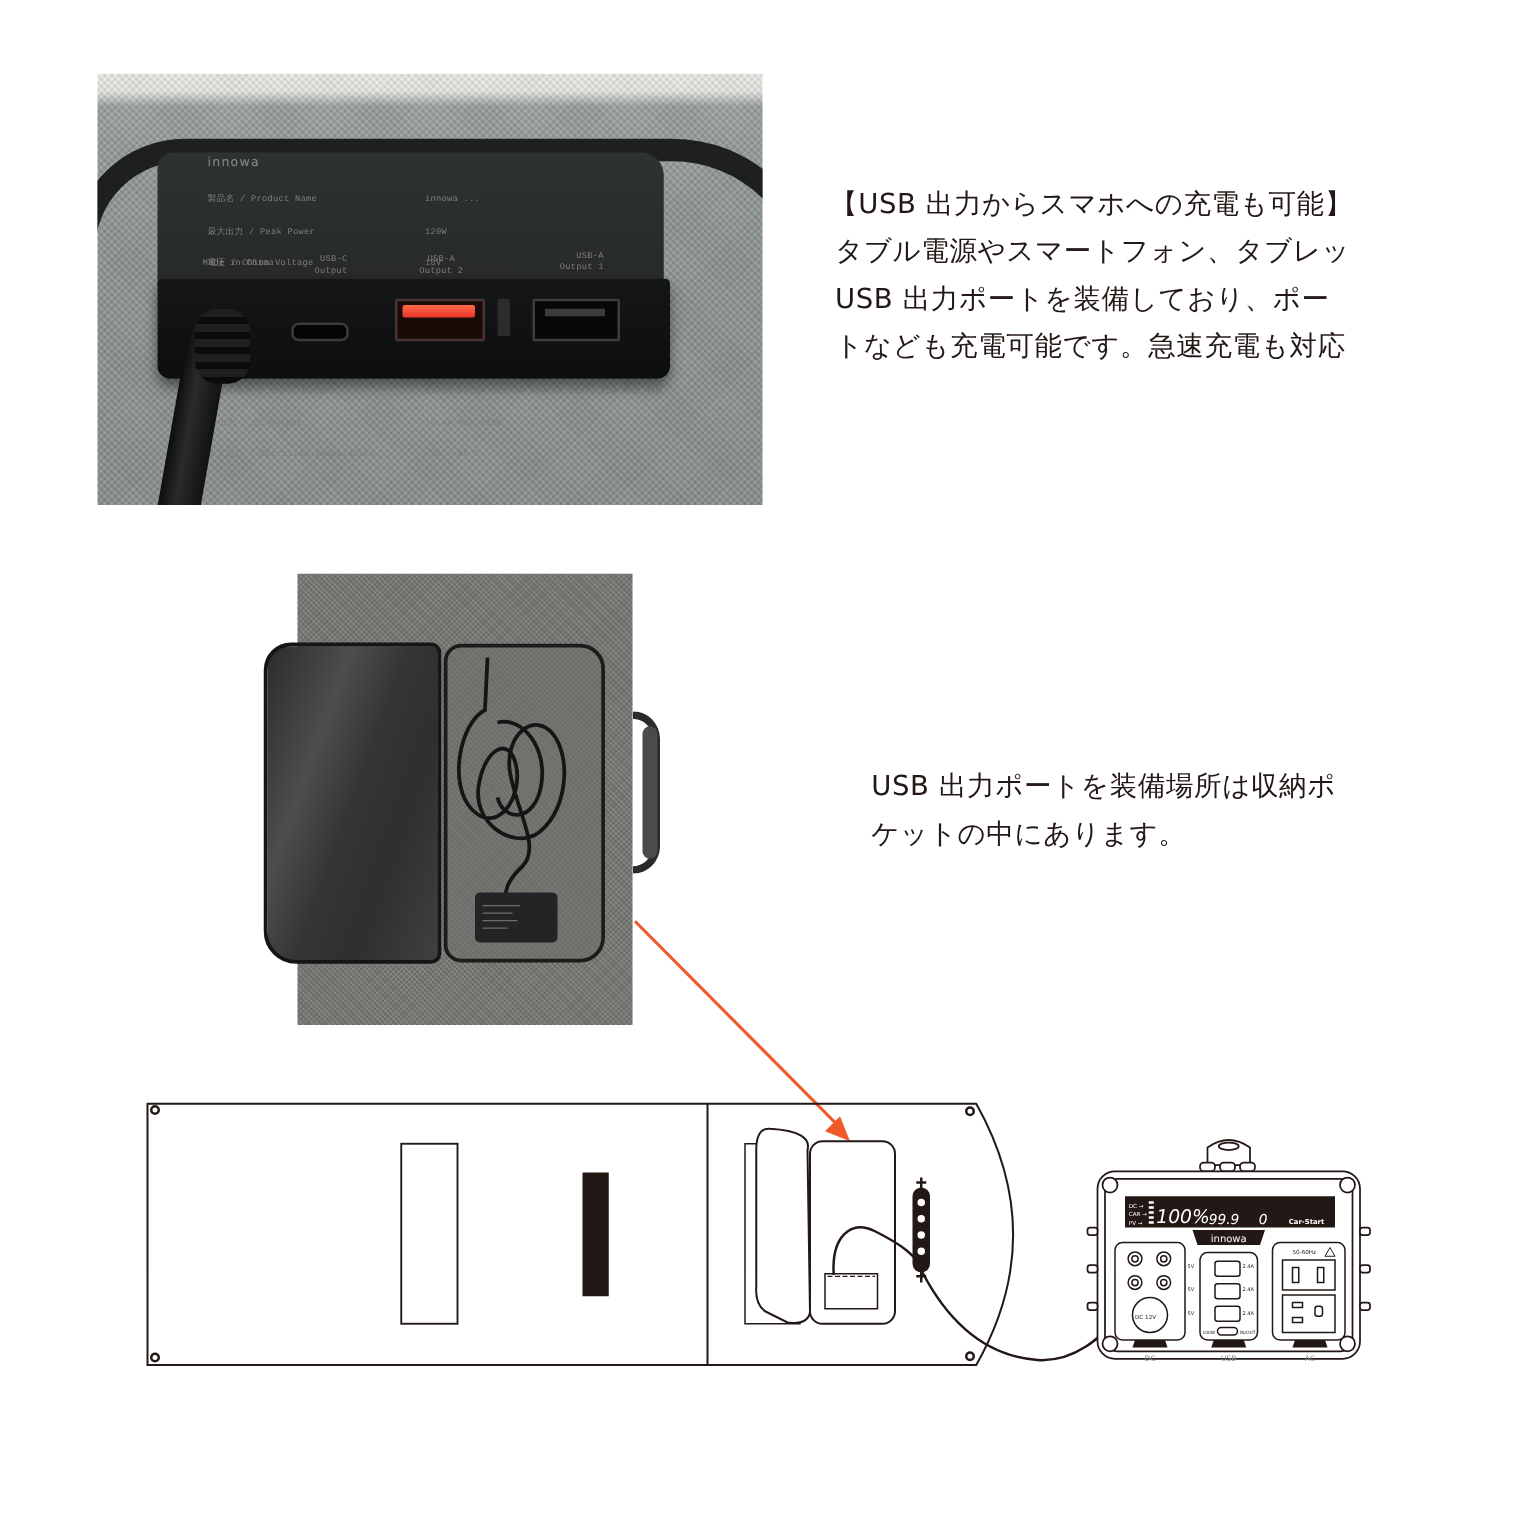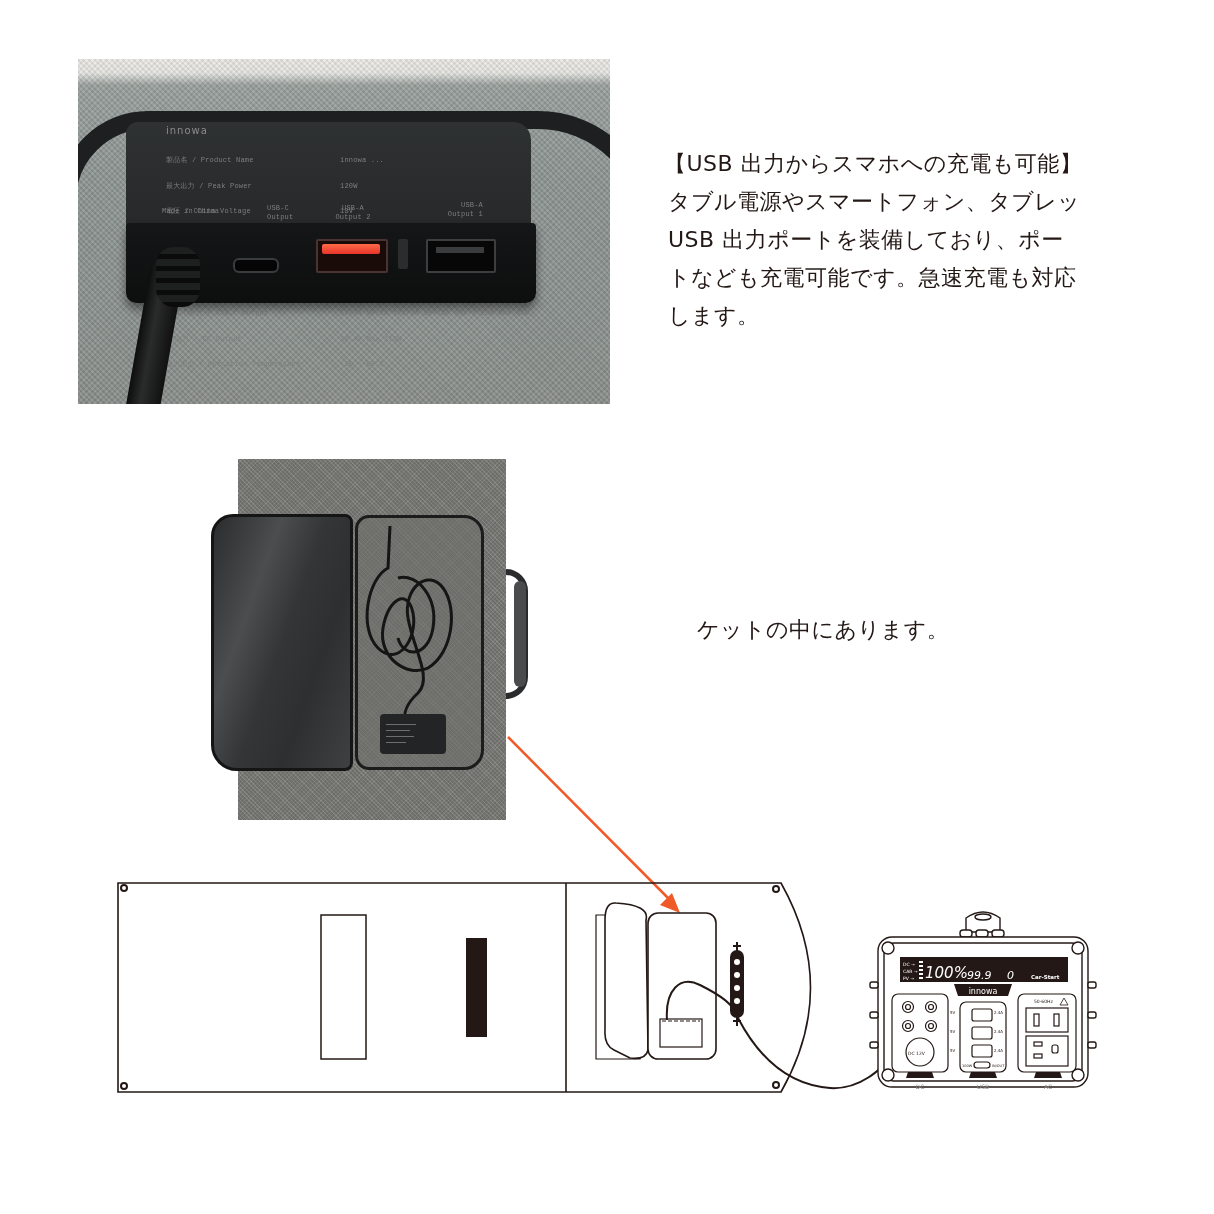--- a/index.html
+++ b/index.html
@@ -101,42 +101,41 @@
     <div>120W</div>
     <div>18V</div>
     <div>6.66A</div>
     <div>5V/2.4A</div>
     <div>5V/3A 9V/2A 12V/1.5A Max 18W</div>
     <div>5V/3A 9V/3A 12V/3A 15V/3A 20V/2.25A Max 45W</div>
     <div>18.4V Max 118W</div>
     <div>-10 ~ 60°C</div>
   </div>
   <div class="label-text" style="left:72px; top:148px;margin-left:12px;">Made in China</div>
-  <div class="label-text" style="left:160px; top:145px; width:40px; white-space:normal; text-align:left;margin-left:29px;">USB-C Output</div>
+  <div class="label-text" style="left:160px; top:145px; width:40px; white-space:normal; text-align:right;">USB-C Output</div>
   <div class="label-text" style="left:250px; top:145px; width:50px; white-space:normal; text-align:center;">USB-A Output 2</div>
   <div class="label-text" style="left:355px; top:142px; width:50px; white-space:normal; text-align:right;">USB-A Output 1</div>
   <div class="box-front"></div>
   <div class="cable"></div>
   <div class="strain"></div>
   <div class="port-c"></div>
   <div class="port-a2">
       <div class="glow"></div>
     </div>
   <div class="led"></div>
   <div class="port-a1">
       <div class="tongue"></div>
     </div>
 </div>
 
 <div id="text1" class="abs">
   <div class="title">【USB 出力からスマホへの充電も可能】</div>
   <div>タブル電源やスマートフォン、タブレッ</div>
   <div>USB 出力ポートを装備しており、ポー</div>
   <div>トなども充電可能です。急速充電も対応</div>
-  <div>します。</div>
 </div>
 
 <div id="photo2" class="abs">
   <div class="panel"></div>
   <div class="flap"></div>
   <div class="pocket">
     <svg width="129" height="255" viewBox="0 0 129 255">
       <path d="M32 8 L30 50 C10 60,0 110,20 130 C40 150,60 120,55 95 C50 70,30 80,25 110 C20 140,50 160,70 150 C95 135,100 90,85 70 C70 50,45 70,50 100 C55 130,75 160,60 175 C48 186,45 195,47 205" fill="none" stroke="#151515" stroke-width="3"></path>
       <path d="M40 60 C60 55,80 80,75 110 C70 140,45 140,40 120" fill="none" stroke="#151515" stroke-width="3"></path>
     </svg>
@@ -145,20 +144,21 @@
     <i style="top:10px; width:30px;"></i>
       <i style="top:16px; width:24px;"></i>
       <i style="top:22px; width:28px;"></i>
       <i style="top:28px; width:20px;"></i>
   </div>
   <div class="handle"></div>
   <div class="handle-grip"></div>
 </div>
 
 <div id="text2" class="abs">
+  <div>USB 出力ポートを装備場所は収納ポ</div>
   <div>ケットの中にあります。</div>
 </div>
 
 <div id="diagram" class="abs">
   <svg width="1214" height="1214" viewBox="0 0 1214 1214">
 
     <g>
       <line x1="508" y1="737" x2="673" y2="903" stroke="#f05a28" stroke-width="2.5"></line>
       <polygon points="680,913 660,905 672,893" fill="#f05a28"></polygon>
     </g>

